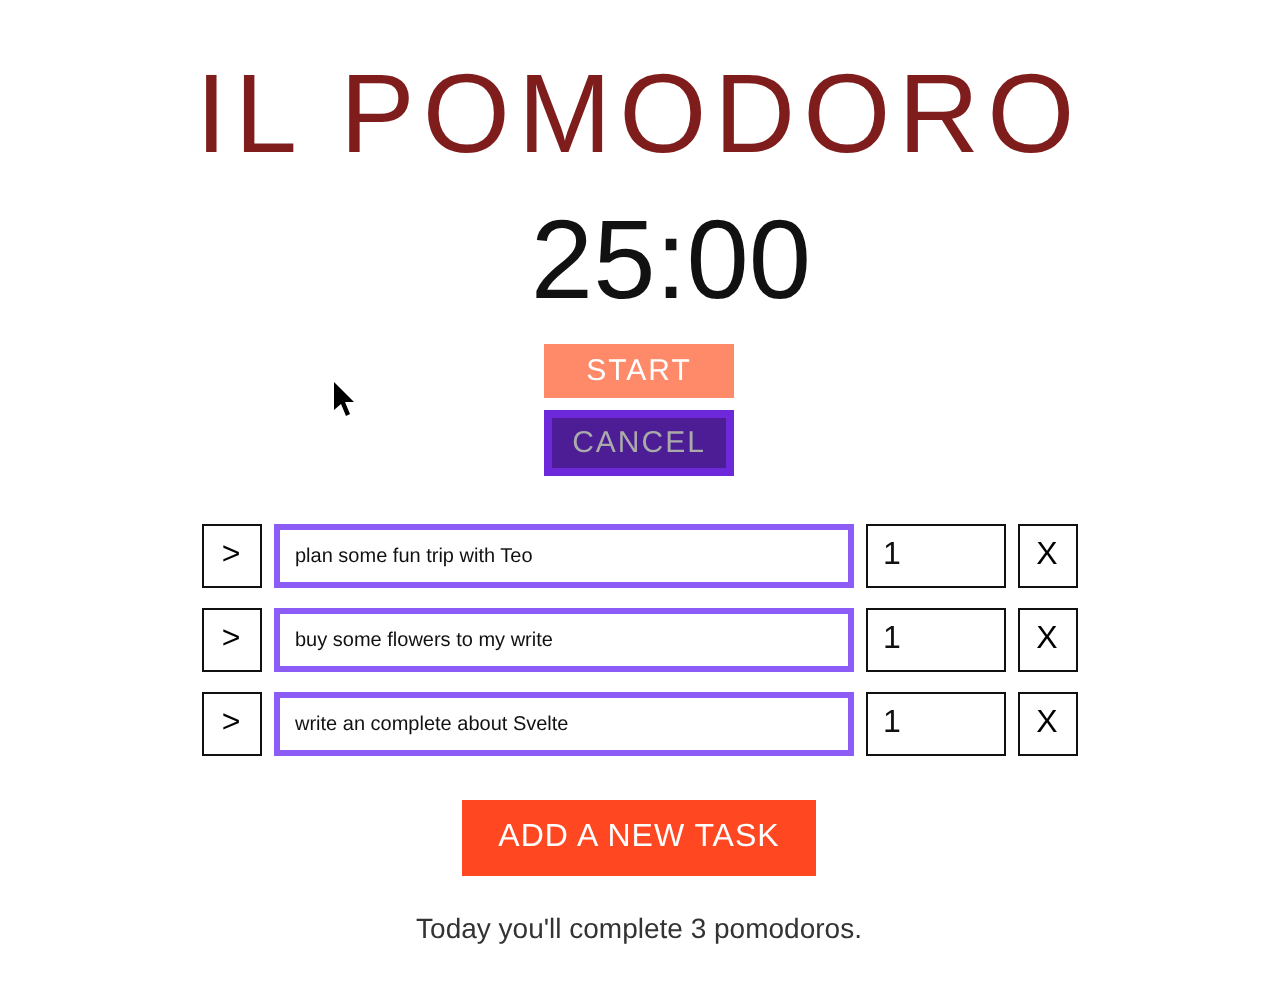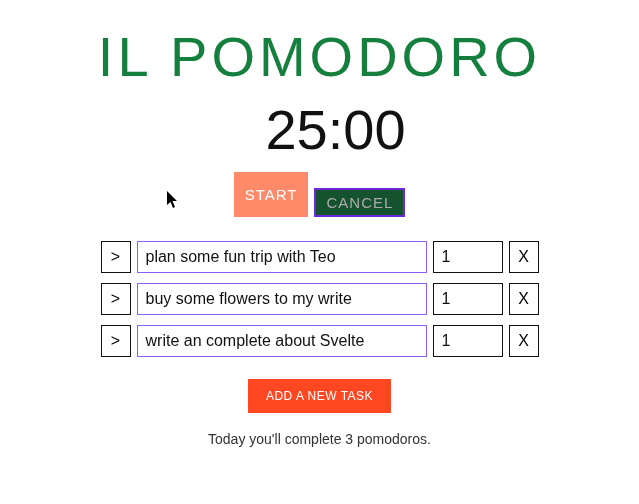--- a/index.html
+++ b/index.html
@@ -13,52 +13,52 @@
     flex-direction: column;
     align-items: center;
     padding-top: 24px;
     overflow: hidden;
     position: relative;
   }
   .title {
     font-size: 56px;
     font-weight: 300;
     letter-spacing: 4px;
-    color: #15803d;
+    color: #7f1d1d;
   }
   .timer {
     font-size: 56px;
     font-weight: 400;
     color: #111;
     margin-top: 8px;
     margin-left: 32px;
   }
   .controls {
     display: flex;
     gap: 6px;
     margin-top: 10px;
+    flex-direction: column;
   }
   .btn {
     font-size: 15px;
     letter-spacing: 1px;
     padding: 4px 10px;
     border: 1px solid transparent;
     cursor: pointer;
     font-family: inherit;
   }
   .btn-start {
     background: #ff8a6a;
     color: #ffffff;
     border-color: #ff8a6a;
   }
   .btn-cancel {
-    background: #14532d;
+    background: #4c1d95;
     color: #aaaaaa;
-    border: 2px solid #6d28d9;
-    margin-top: 16px;
+    border: 4px solid #6d28d9;
   }
   .tasks {
     width: 438px;
     margin-top: 24px;
     display: flex;
     flex-direction: column;
     gap: 10px;
   }
   .task-row {
     display: flex;
@@ -72,42 +72,42 @@
     background: #fff;
     display: flex;
     align-items: center;
     justify-content: center;
     font-size: 16px;
     cursor: pointer;
     font-family: inherit;
   }
   .task-title {
     flex: 1;
-    border: 1px solid #8b5cf6;
+    border: 3px solid #8b5cf6;
     background: #fff;
     padding: 0 8px;
     display: flex;
     align-items: center;
-    font-size: 16px;
+    font-size: 10px;
   }
   .task-count {
     width: 70px;
     border: 1px solid #111;
     background: #fff;
     padding: 0 8px;
     display: flex;
     align-items: center;
     font-size: 16px;
   }
   .add-task {
     margin-top: 22px;
     background: #ff4722;
     color: #fff;
     border: none;
-    font-size: 12px;
+    font-size: 16px;
     letter-spacing: 0.5px;
     padding: 10px 18px;
     cursor: pointer;
     font-family: inherit;
   }
   .summary {
     margin-top: 18px;
     font-size: 14px;
     color: #333;
     text-align: center;

